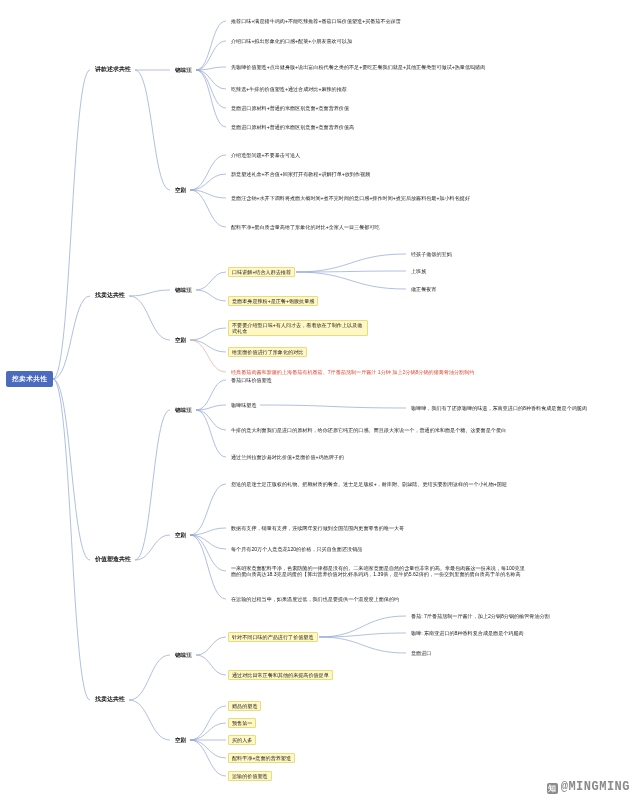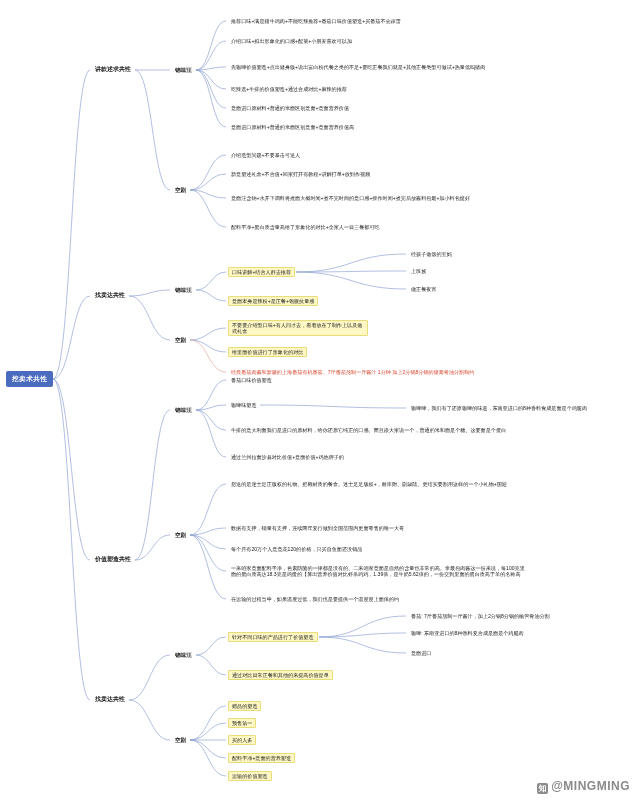--- a/index.html
+++ b/index.html
@@ -49,20 +49,21 @@
   .box-yellow{
     background:#fff8c4;
     border:0.6px solid #e8dd7a;
   }
   .box-plain{background:transparent;}
   .txt-note{color:#d8452c;font-size:5.1px;}
   .wm{
     position:absolute;right:10px;bottom:8px;
     font-size:12px;color:#8a8a8a;font-weight:bold;
     letter-spacing:.5px;
+    font-family:Liberation Mono, monospace;
   }
   .wm .mark{
     display:inline-block;width:11px;height:11px;border-radius:2px;
     background:#8a8a8a;color:#fff;text-align:center;line-height:11px;
     font-size:8px;margin-right:3px;vertical-align:-1px;
   }
 </style>
 </head>
 <body>
 

